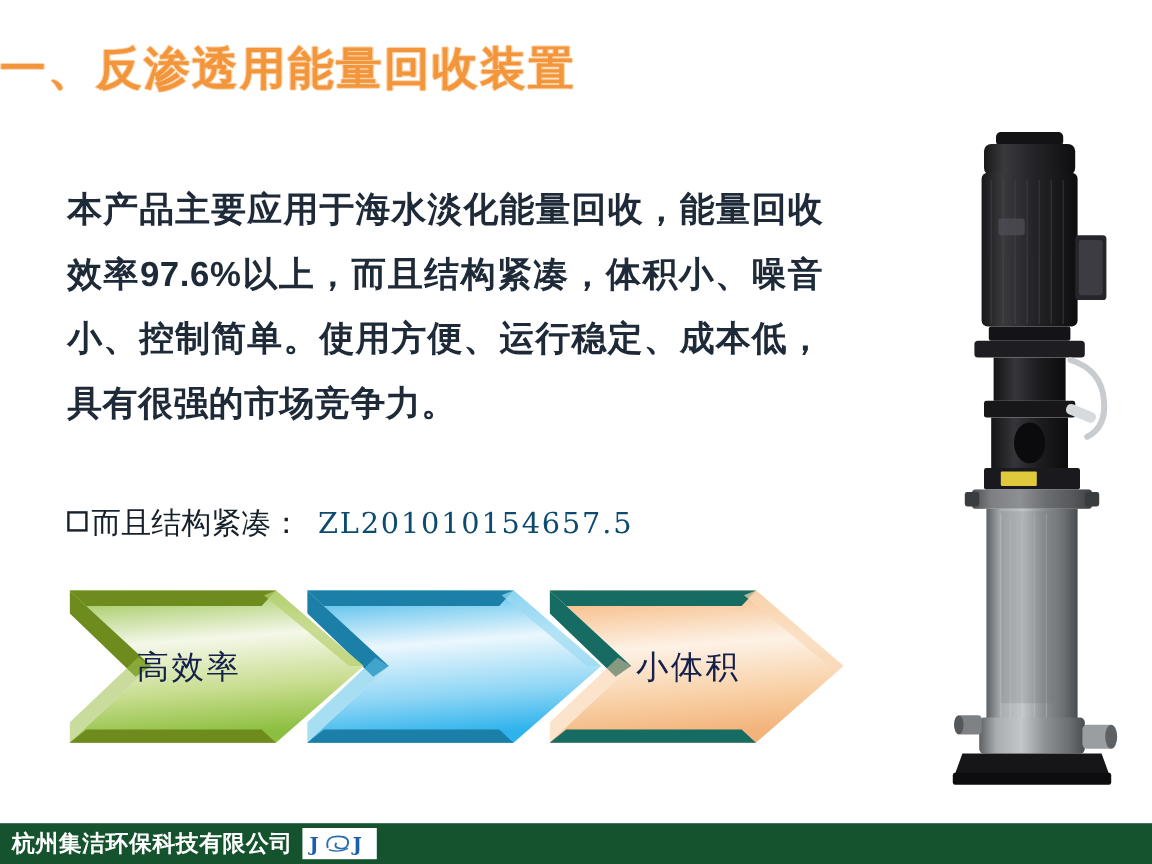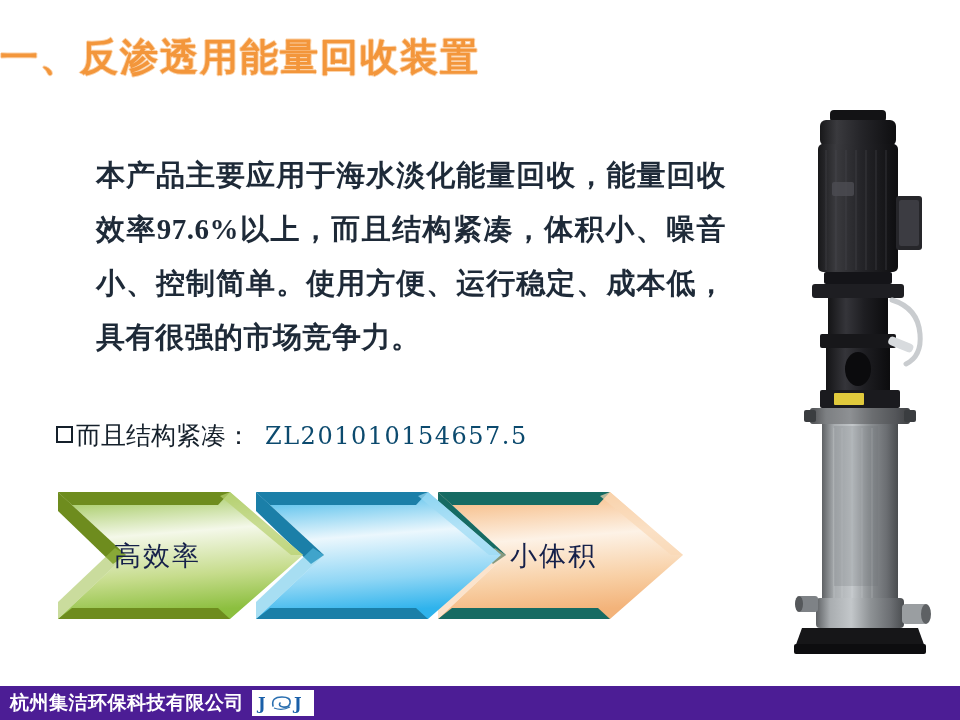--- a/index.html
+++ b/index.html
@@ -41,28 +41,27 @@
        0   -1px 0 #fbd3ab;
     white-space: nowrap;
   }
 
   
   #body-copy {
     position: absolute;
     left: 56px;
     top: 148px;
     width: 630px;
-    font-family: Liberation Serif, serif;
+    font-family: Liberation Sans, sans-serif;
     font-weight: 700;
     font-size: 29px;
     line-height: 54px;
     color: #1E2A38;
     letter-spacing: 0.5px;
     text-align: justify;
-    margin-left: 40px;
   }
 
   
   #patent-row {
     position: absolute;
     left: 56px;
     top: 383px;
     display: flex;
     align-items: baseline;
     color: #15202B;
@@ -112,21 +111,21 @@
     top: 50%;
     transform: translateY(-50%);
     font-family: "DejaVu Serif", "Liberation Serif", serif;
     font-size: 27px;
     color: #15204A;
     white-space: nowrap;
     letter-spacing: 2px;
   }
   #chev-0 { left: 0px;   z-index: 3; text-align: right; }
   #chev-1 { left: 198px; z-index: 2; }
-  #chev-2 { left: 380px; z-index: 1; }
+  #chev-2 { left: 400px; z-index: 1; }
   #chev-0 .chevron-label { left: 56px; }
   #chev-1 .chevron-label { left: 62px; }
   #chev-2 .chevron-label { left: 72px; }
 
   
   #product-photo {
     position: absolute;
     left: 768px;
     top: 104px;
     width: 186px;
@@ -134,21 +133,21 @@
   }
   #product-photo svg { display: block; }
 
   
   #footer-bar {
     position: absolute;
     left: 0;
     right: 0;
     bottom: 0;
     height: 34px;
-    background: #4c1d95;
+    background: #14532d;
     display: flex;
     align-items: center;
   }
   #footer-company {
     font-family: "DejaVu Sans", "Liberation Sans", sans-serif;
     font-weight: 700;
     font-size: 19px;
     color: #ffffff;
     margin-left: 10px;
     letter-spacing: 0.5px;

